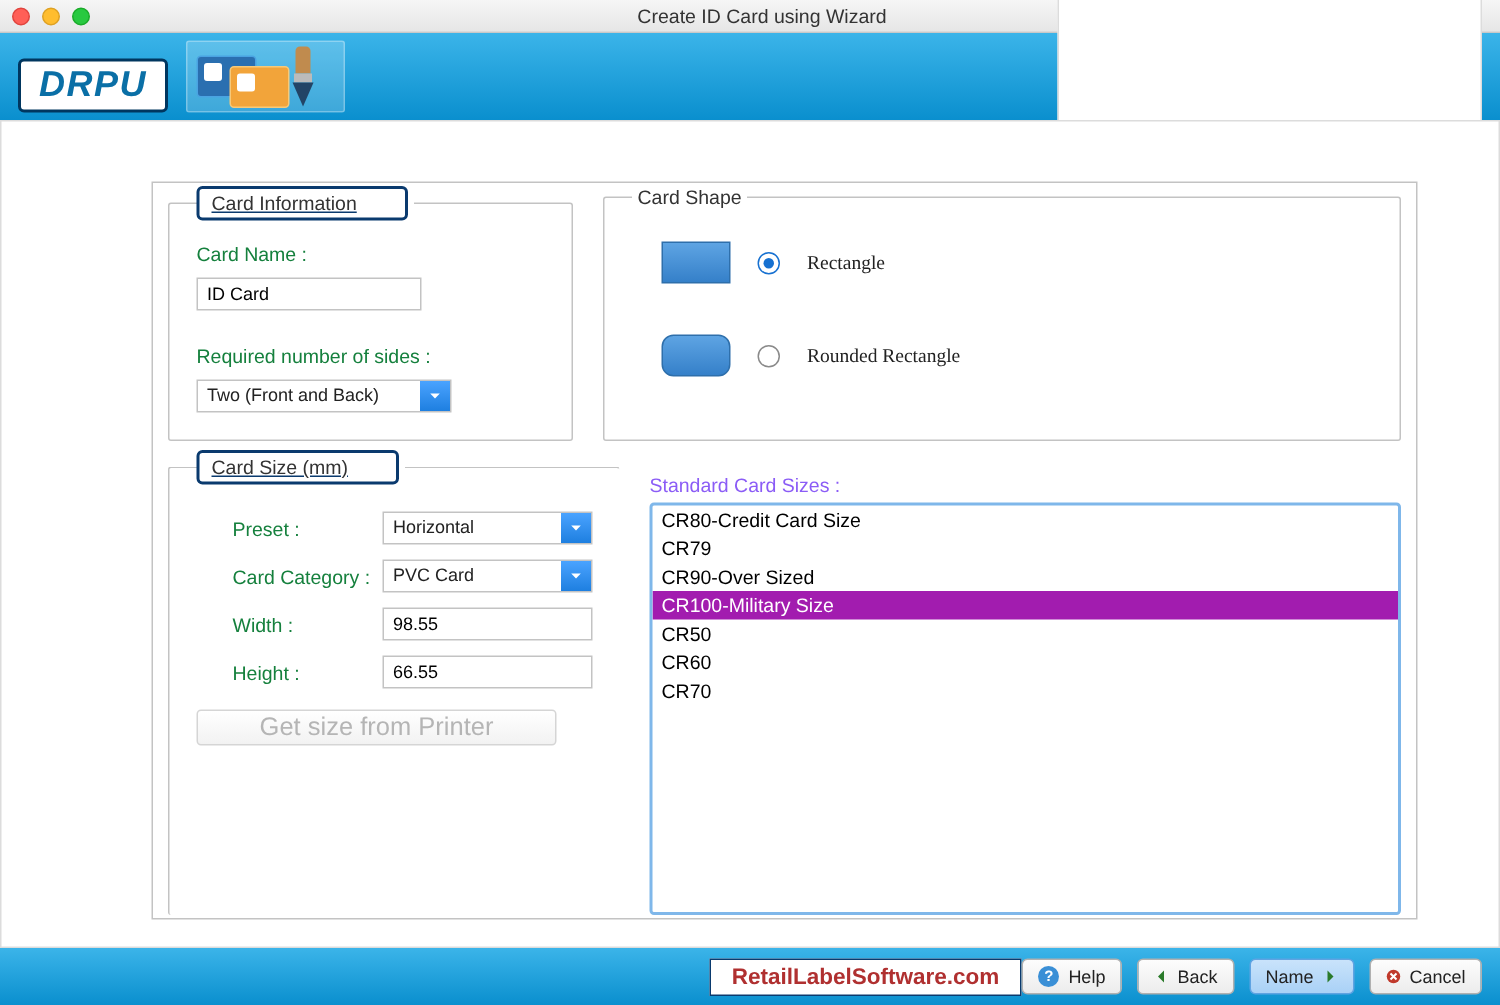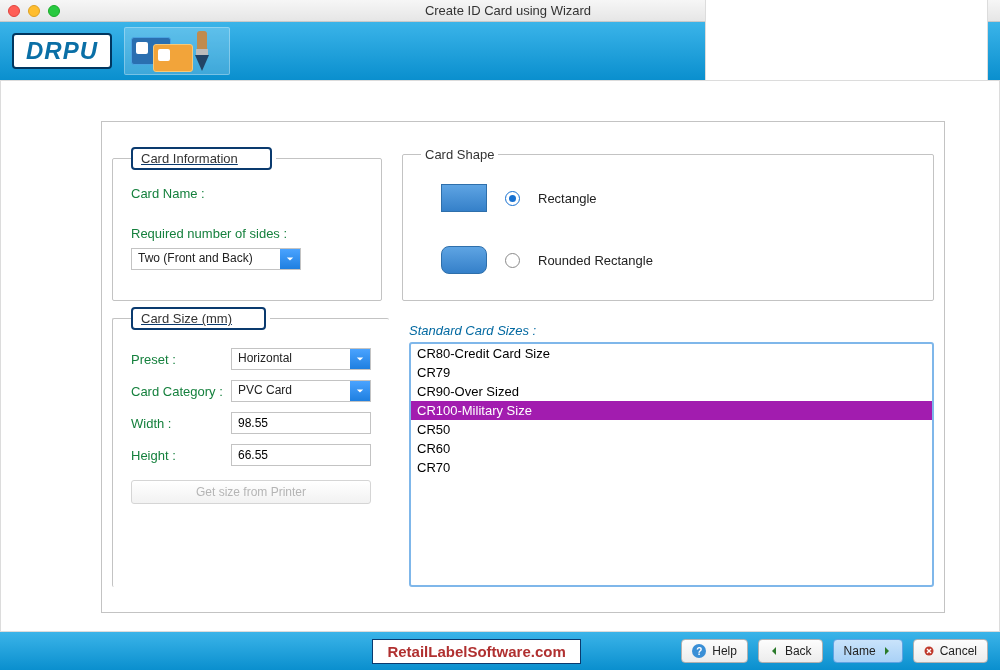--- a/index.html
+++ b/index.html
@@ -22,26 +22,26 @@
 .card-ico.orange { background: #f2a43a; border: 1px solid #f7c978; margin-left: -18px; margin-top: 14px; }
 .card-ico .tiny { position: absolute; top: 4px; left: 4px; width: 12px; height: 12px; background: #fff; border-radius: 2px; }
 .brush { width: 26px; height: 40px; position: relative; margin-left: -4px; }
 .brush .handle { width: 10px; height: 18px; background: #c08b4e; margin: 0 auto; border-radius: 3px 3px 0 0; }
 .brush .metal { width: 12px; height: 6px; background: #bbb; margin: 0 auto; }
 .brush .tip { width: 0; height: 0; border-left: 7px solid transparent; border-right: 7px solid transparent; border-top: 16px solid #246; margin: 0 auto; }
 .product-title { text-align: right; color: #003a66; }
 .product-title .main { font-size: 25px; font-weight: 600; }
 .product-title .sub { font-size: 18px; font-weight: 600; color: #044a7f; }
 
-.header-left { display: flex; align-items: center; }
+.header-left { display: flex; align-items: flex-end; }
 .header-icons-wrap { background: rgba(255,255,255,0.2); border: 1px solid rgba(255,255,255,0.3); margin-left: 12px; padding: 2px 14px 2px 6px; display: flex; align-items: center; border-radius: 2px; }
 
 
 .main { background: #fff; margin: 0; height: 552px; border: 1px solid #dcdcdc; position: relative; }
-.inner { position: absolute; top: 40px; left: 100px; right: 54px; bottom: 18px; border: 1px solid #c3c3c3; padding: 25px 10px; display: flex; flex-direction: column; }
+.inner { position: absolute; top: 40px; left: 100px; right: 54px; bottom: 18px; border: 1px solid #c3c3c3; padding: 2px 10px; display: flex; flex-direction: column; }
 
 .row1 { display: flex; gap: 20px; }
 fieldset { border: 1px solid #c3c3c3; border-radius: 2px; padding: 14px 18px 18px; position: relative; }
 legend { font-size: 13px; color: #333; padding: 0 4px; }
 .legend-boxed { border: 2px solid #0a3a6e; border-radius: 4px; padding: 2px 32px 2px 8px; display: inline-block; margin-left: -4px; }
 .legend-underline { text-decoration: underline; text-decoration-color: #0a3a6e; }
 
 .card-info { width: 270px; }
 .card-shape { flex: 1; }
 
@@ -56,38 +56,38 @@
 .select .sel-btn svg { width: 8px; height: 8px; fill: #fff; }
 .sides-block .select { width: 170px; margin-top: 6px; }
 
 
 .shape-row { display: flex; align-items: center; gap: 18px; padding: 8px 20px; }
 .shape-preview { width: 46px; height: 28px; background: linear-gradient(#5ea4e3, #3580c9); border: 1px solid #2e6fab; }
 .shape-preview.rounded { border-radius: 8px; }
 .radio { width: 15px; height: 15px; border: 1px solid #8a8a8a; border-radius: 50%; display: inline-flex; align-items: center; justify-content: center; background: #fff; }
 .radio.checked { border-color: #1771d1; }
 .radio.checked::after { content: ""; width: 7px; height: 7px; background: #1771d1; border-radius: 50%; }
-.shape-label { font-size: 13px; color: #222; }
+.shape-label { font-size: 13px; color: #222; font-family: Liberation Serif, serif; }
 
 
 .row2 { display: flex; gap: 20px; margin-top: 6px; flex: 1; }
 .card-size { width: 270px; display: flex; flex-direction: column; }
-.size-grid { display: grid; grid-template-columns: 100px 140px; row-gap: 10px; align-items: center; margin-top: 4px; }
+.size-grid { display: grid; grid-template-columns: 100px 140px; row-gap: 10px; align-items: center; margin-top: 4px; margin-left: 24px; }
 .size-grid .select { width: 140px; }
 .size-grid input.txt { width: 140px; }
-.get-size { margin-top: 14px; height: 24px; width: 240px; background: linear-gradient(#fff, #f2f2f2); border: 1px solid #d5d5d5; color: #b5b5b5; font-size: 12px; border-radius: 3px; }
+.get-size { margin-top: 14px; height: 24px; width: 240px; background: linear-gradient(#fff, #f2f2f2); border: 1px solid #d5d5d5; color: #b5b5b5; font-size: 17px; border-radius: 3px; }
 
 .standard-sizes { flex: 1; display: flex; flex-direction: column; padding-top: 16px; }
-.std-label { font-size: 13px; color: #0369a1; margin-bottom: 4px; font-style: italic; }
+.std-label { font-size: 13px; color: #8b5cf6; margin-bottom: 4px; }
 .list-box { flex: 1; border: 2px solid #7fb7ea; border-radius: 3px; background: #fff; overflow: hidden; }
 .list-box .item { font-size: 13px; padding: 2px 6px; cursor: default; }
 .list-box .item.selected { background: #a21caf; color: #fff; }
 
 
-.footer { height: 38px; background: linear-gradient(#3bb4e9, #0a8fce); display: flex; align-items: center; padding: 0 12px; justify-content: space-between; }
+.footer { height: 38px; background: linear-gradient(#3bb4e9, #0a8fce); display: flex; align-items: center; padding: 0 12px; justify-content: flex-end; }
 .retail { background: #fff; border: 1px solid #0a3a6e; padding: 3px 14px; font-size: 15px; font-weight: 600; color: #b03030; margin-left: 260px; }
 .footer-btns { display: flex; gap: 10px; }
 .btn { height: 24px; padding: 0 10px; background: linear-gradient(#fdfdfd, #ececec); border: 1px solid #b0b0b0; border-radius: 4px; display: flex; align-items: center; gap: 6px; font-size: 12px; color: #222; }
 .btn.highlight { background: linear-gradient(#c9e3fb, #a9d1f6); border: 1px solid #5fa3e2; }
 .btn svg { width: 10px; height: 10px; }
 .help-c { width: 14px; height: 14px; border-radius: 50%; background: #3a8fd6; color: #fff; display: flex; align-items: center; justify-content: center; font-size: 10px; font-weight: bold; }
 </style>
 </head>
 <body>
 
@@ -123,20 +123,21 @@
   </div>
 </div>
 
 <div class="main">
   <div class="inner">
     <div class="row1">
 
       <fieldset class="card-info">
         <legend><span class="legend-boxed"><span class="legend-underline">Card Information</span></span></legend>
         <label class="fld">Card Name :</label><br>
+        <input type="text" class="txt name" value="ID Card" style="">
         <div class="sides-block">
           <label class="fld">Required number of sides :</label>
           <div class="select">
             <div class="sel-text">Two (Front and Back)</div>
             <div class="sel-btn">
                 <svg viewBox="0 0 10 10">
                   <path d="M1 3 L5 7 L9 3 Z"></path>
                 </svg>
               </div>
           </div>

